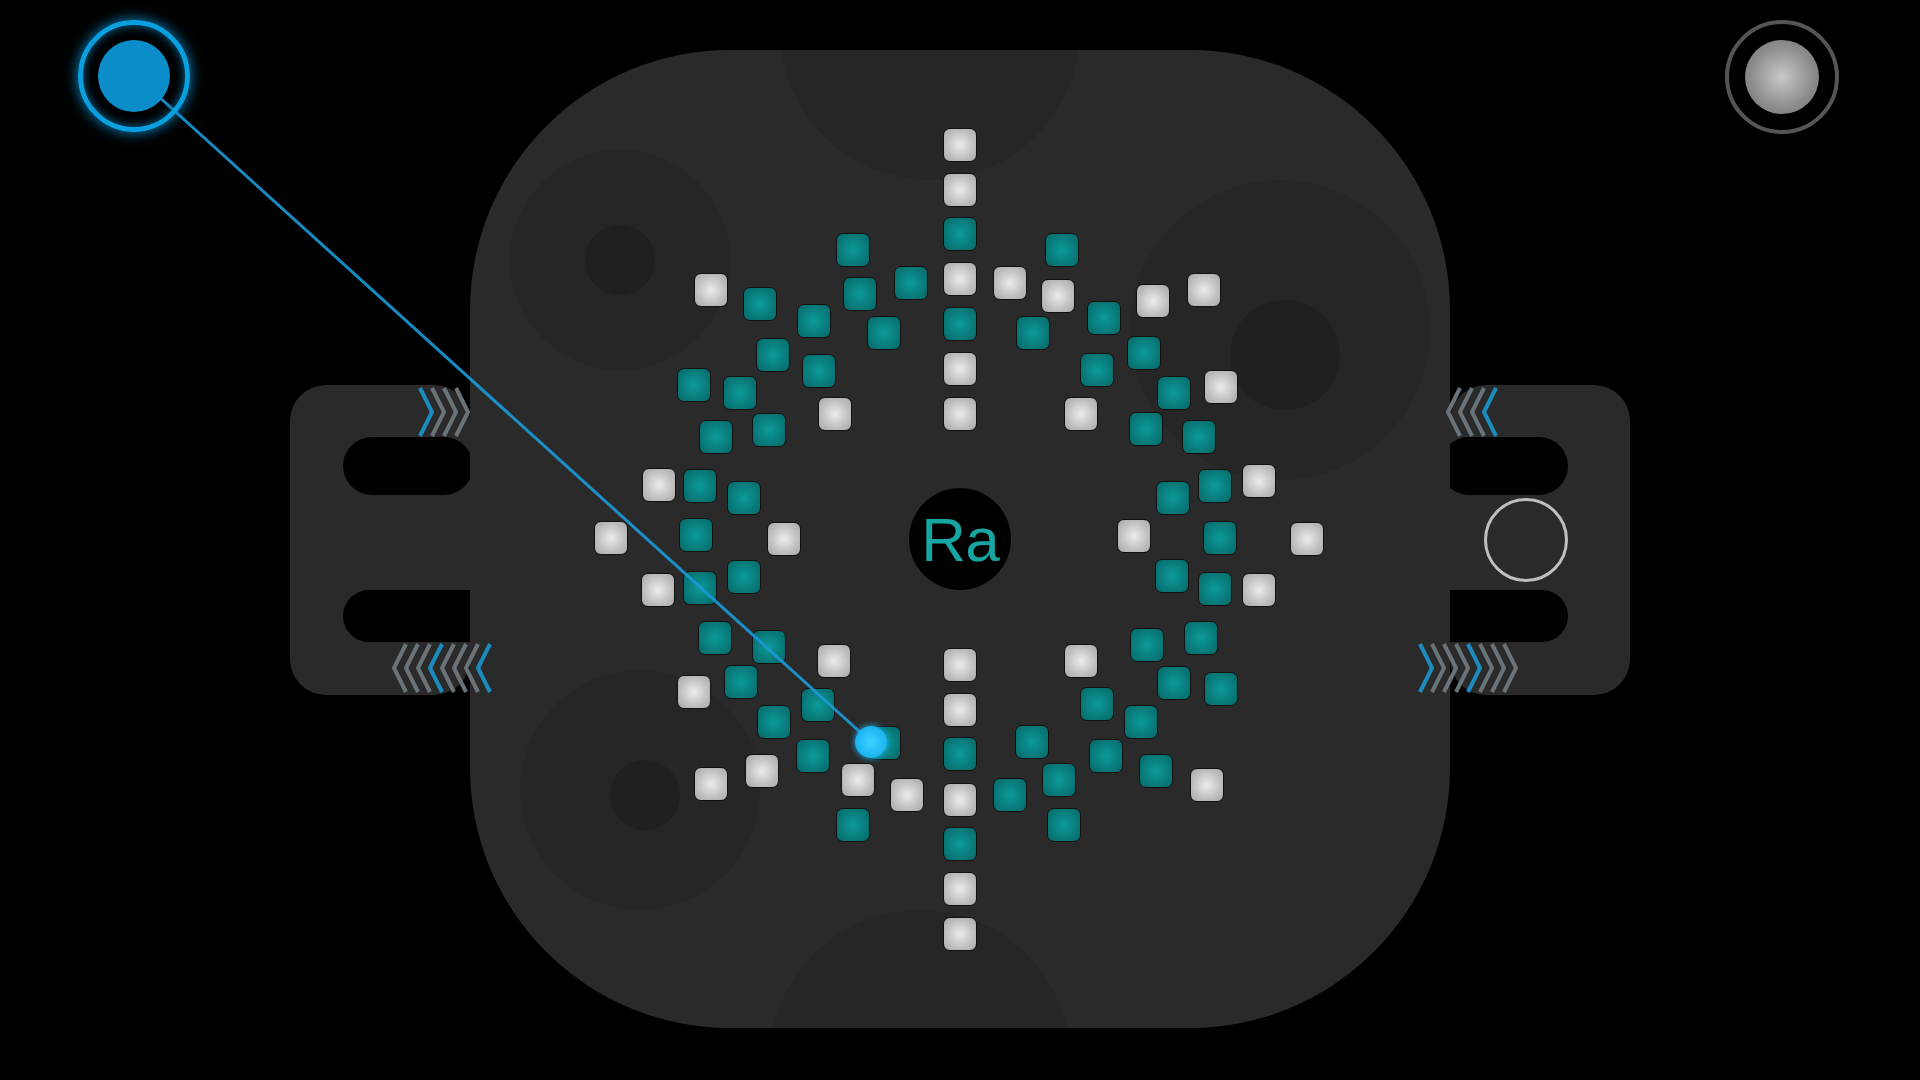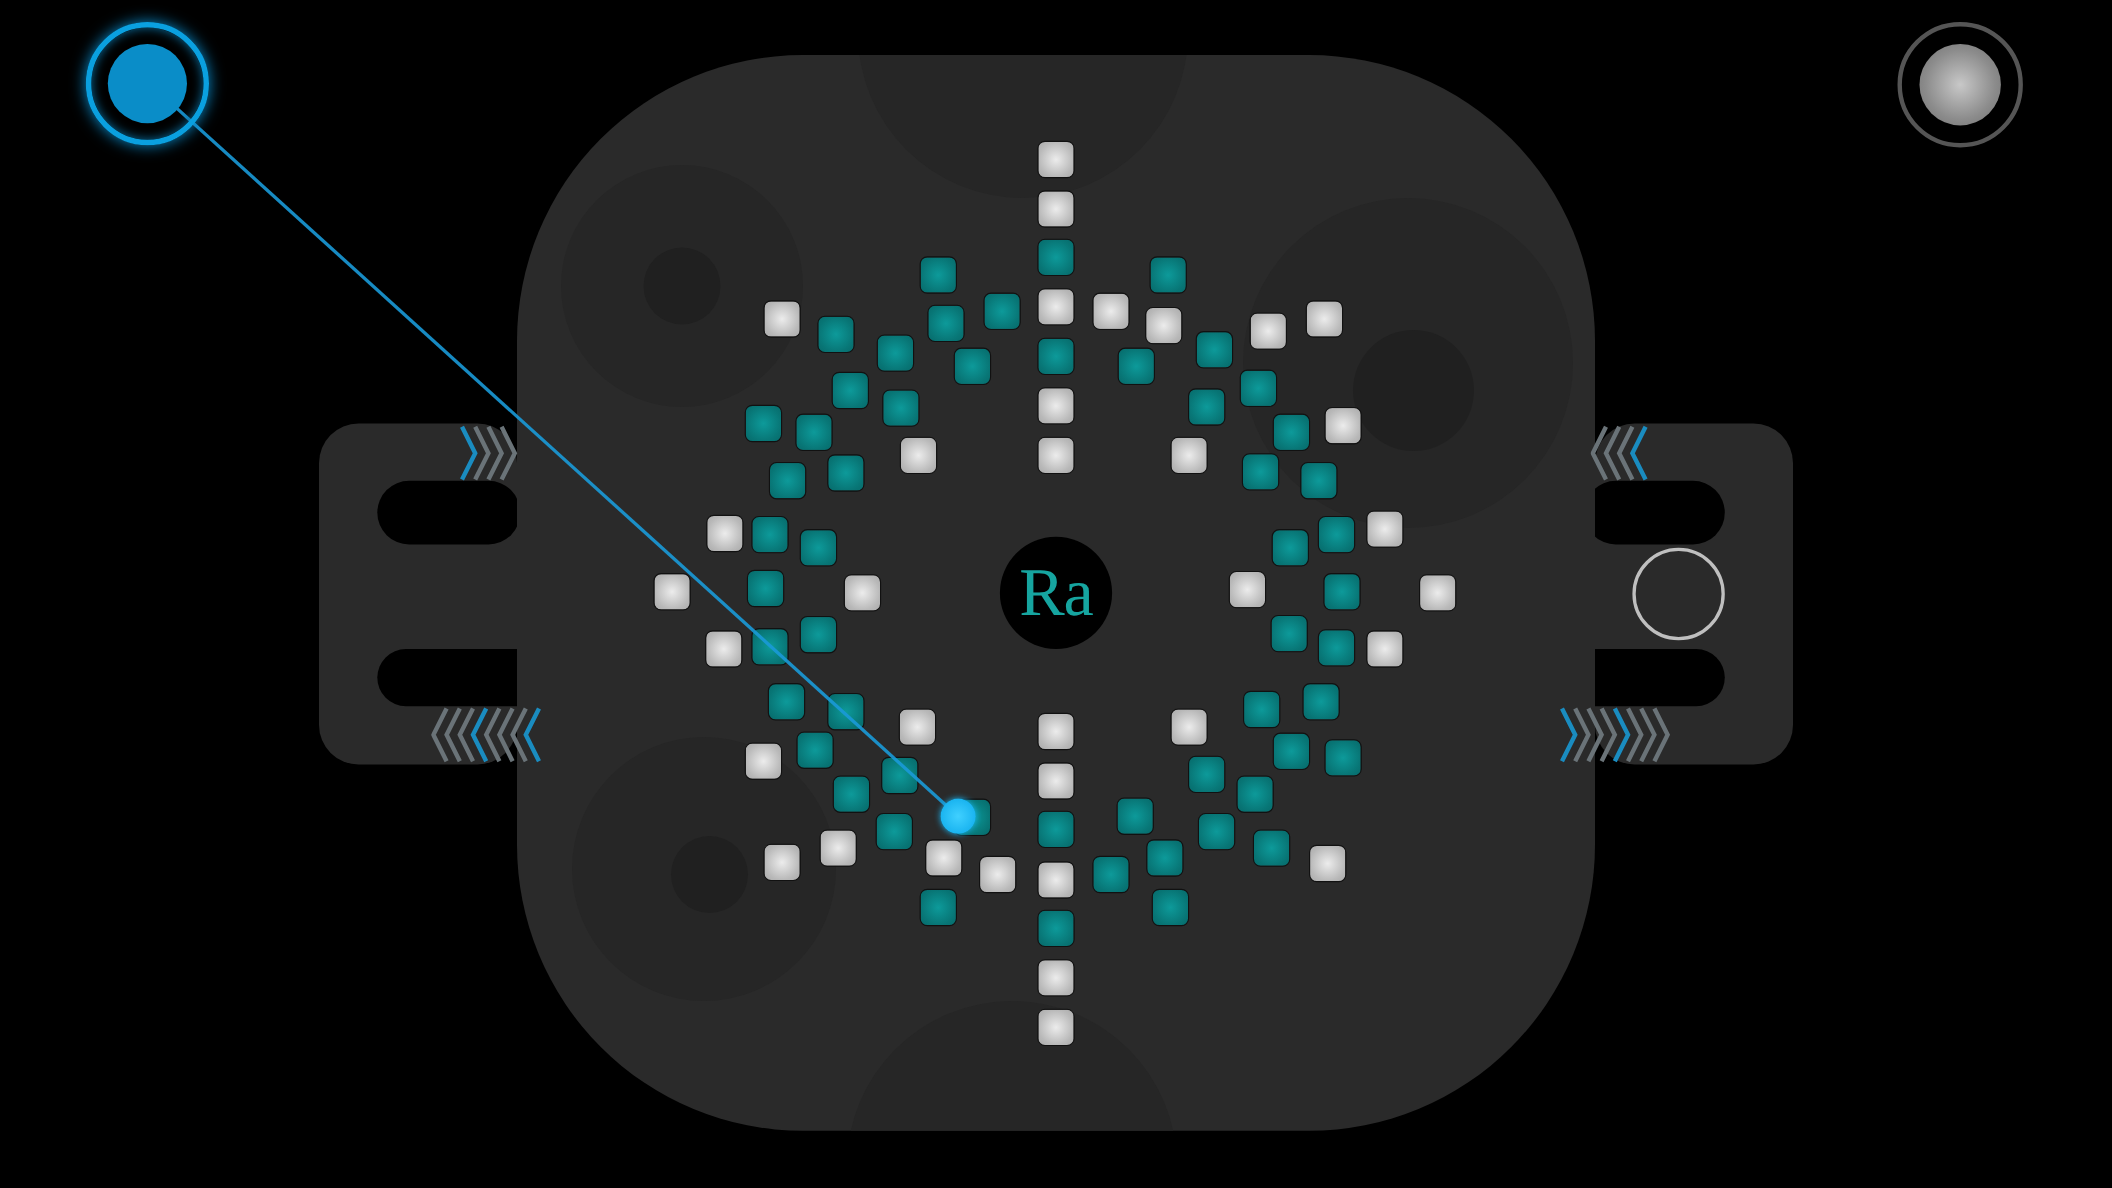--- a/index.html
+++ b/index.html
@@ -9,21 +9,21 @@
   .gear-dark{position:absolute;border-radius:50%;background:#202020;}
   .handle{position:absolute;top:385px;width:180px;height:310px;background:#2a2a2a;border-radius:36px;}
   .handle.left{left:290px;}
   .handle.right{left:1450px;}
   .slot{position:absolute;background:#000;border-radius:30px;}
   .chevrons{position:absolute;height:52px;display:flex;align-items:center;}
   .tile{position:absolute;width:34px;height:34px;border-radius:7px;box-sizing:border-box;border:1px solid #111;}
   .tile.g{background:radial-gradient(circle at 50% 50%,#ececec 0%,#b9b9b9 70%,#aaaaaa 100%);}
   .tile.t{background:radial-gradient(circle at 50% 50%,#0d9a9a 0%,#087676 70%,#066a6a 100%);}
   .element{position:absolute;left:909px;top:488px;width:102px;height:102px;border-radius:50%;background:#000;display:flex;align-items:center;justify-content:center;}
-  .element span{color:#16a5a0;font-size:62px;font-family:Liberation Serif, serif;letter-spacing:-1px;}
+  .element span{color:#16a5a0;font-size:62px;font-family:Liberation Sans, sans-serif;letter-spacing:-1px;}
   .player{position:absolute;left:78px;top:20px;width:112px;height:112px;border-radius:50%;border:5px solid #0aa0e0;box-sizing:border-box;box-shadow:0 0 14px #0a8fd0,inset 0 0 10px #0a6fa0;}
   .player .core{position:absolute;left:15px;top:15px;width:72px;height:72px;border-radius:50%;background:#0a8dc8;}
   .opponent{position:absolute;left:1725px;top:20px;width:114px;height:114px;border-radius:50%;border:4px solid #555;box-sizing:border-box;}
   .opponent .core{position:absolute;left:16px;top:16px;width:74px;height:74px;border-radius:50%;background:radial-gradient(circle at 50% 50%,#c8c8c8 0%,#8c8c8c 60%,#6e6e6e 100%);}
   .target-ring{position:absolute;left:1484px;top:498px;width:84px;height:84px;border-radius:50%;border:3px solid #bfbfbf;box-sizing:border-box;}
   .beam{position:absolute;left:0;top:0;}
   .cursor-dot{position:absolute;left:855px;top:726px;width:32px;height:32px;border-radius:50%;background:radial-gradient(circle,#40d0ff 0%,#1ab4f0 70%);box-shadow:0 0 6px #1ab4f0;}
 </style>
 </head>
 <body>

